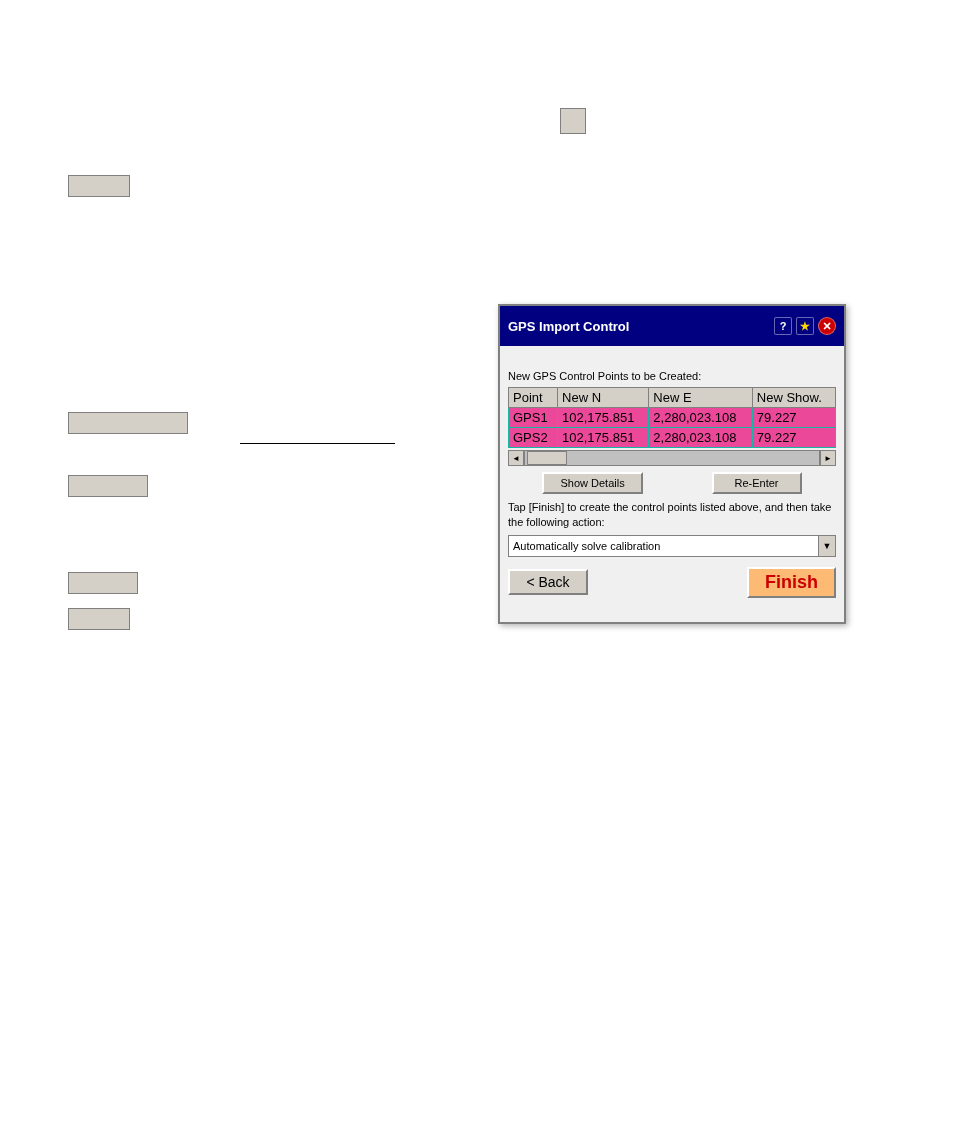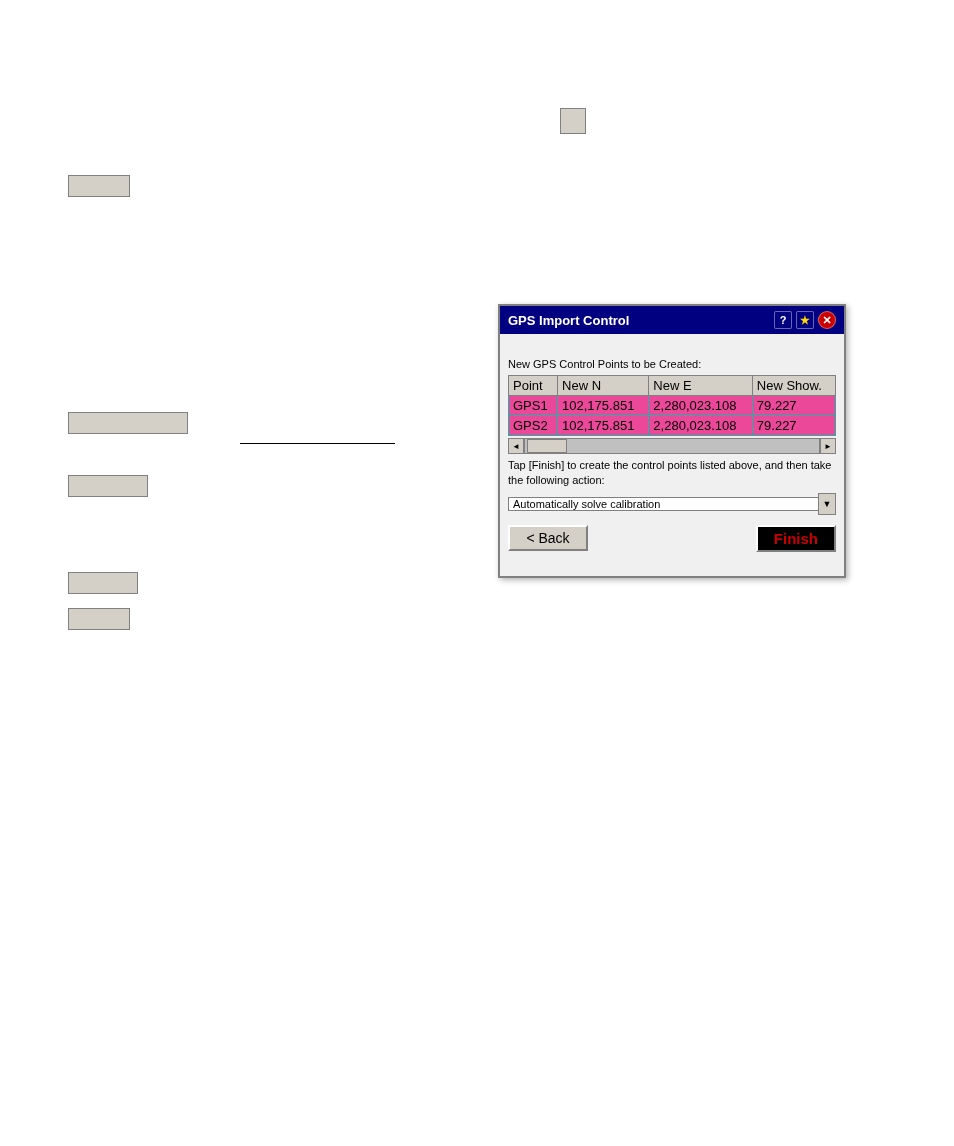--- a/index.html
+++ b/index.html
@@ -89,21 +89,21 @@
 
     .dialog-titlebar {
       background: #000080;
       color: #ffffff;
       font-size: 13px;
       font-weight: bold;
       padding: 4px 8px;
       display: flex;
       align-items: center;
       justify-content: space-between;
-      height: 28px;
+      height: 40px;
     }
 
     .dialog-titlebar-title {
       flex: 1;
     }
 
     .dialog-titlebar-icons {
       display: flex;
       gap: 4px;
       align-items: center;
@@ -234,21 +234,21 @@
 
     
     .dropdown-row {
       display: flex;
       align-items: center;
       margin: 4px 0;
     }
 
     .dropdown-select {
       flex: 1;
-      height: 14px;
+      height: 22px;
       background: #ffffff;
       border: 1px solid #808080;
       font-size: 11px;
       padding: 0 4px;
       appearance: none;
       -webkit-appearance: none;
     }
 
     .dropdown-arrow-btn {
       width: 18px;
@@ -277,25 +277,25 @@
       border: 2px solid;
       border-color: #ffffff #808080 #808080 #ffffff;
       padding: 3px 16px;
       font-size: 14px;
       cursor: pointer;
       min-width: 80px;
       text-align: center;
     }
 
     .finish-btn {
-      background: #000000;
+      background: #fdba74;
       border: 2px solid;
       border-color: #ffffff #808080 #808080 #ffffff;
       padding: 3px 16px;
-      font-size: 15px;
+      font-size: 18px;
       font-weight: bold;
       cursor: pointer;
       min-width: 80px;
       text-align: center;
       color: #cc0000;
     }
   </style>
 </head>
 <body>
 
@@ -348,20 +348,24 @@
     </table>
 
     <div class="scrollbar-row">
       <div class="scroll-arrow">◄</div>
       <div class="scroll-track">
         <div class="scroll-thumb"></div>
       </div>
       <div class="scroll-arrow">►</div>
     </div>
 
+    <div class="buttons-row">
+      <button class="dialog-btn">Show Details</button>
+      <button class="dialog-btn">Re-Enter</button>
+    </div>
 
     <div class="dialog-info-text">Tap [Finish] to create the control points listed above, and then take the following action:</div>
 
     <div class="dropdown-row">
       <select class="dropdown-select">
         <option>Automatically solve calibration</option>
         <option>Do nothing</option>
       </select>
       <div class="dropdown-arrow-btn">▼</div>
     </div>

